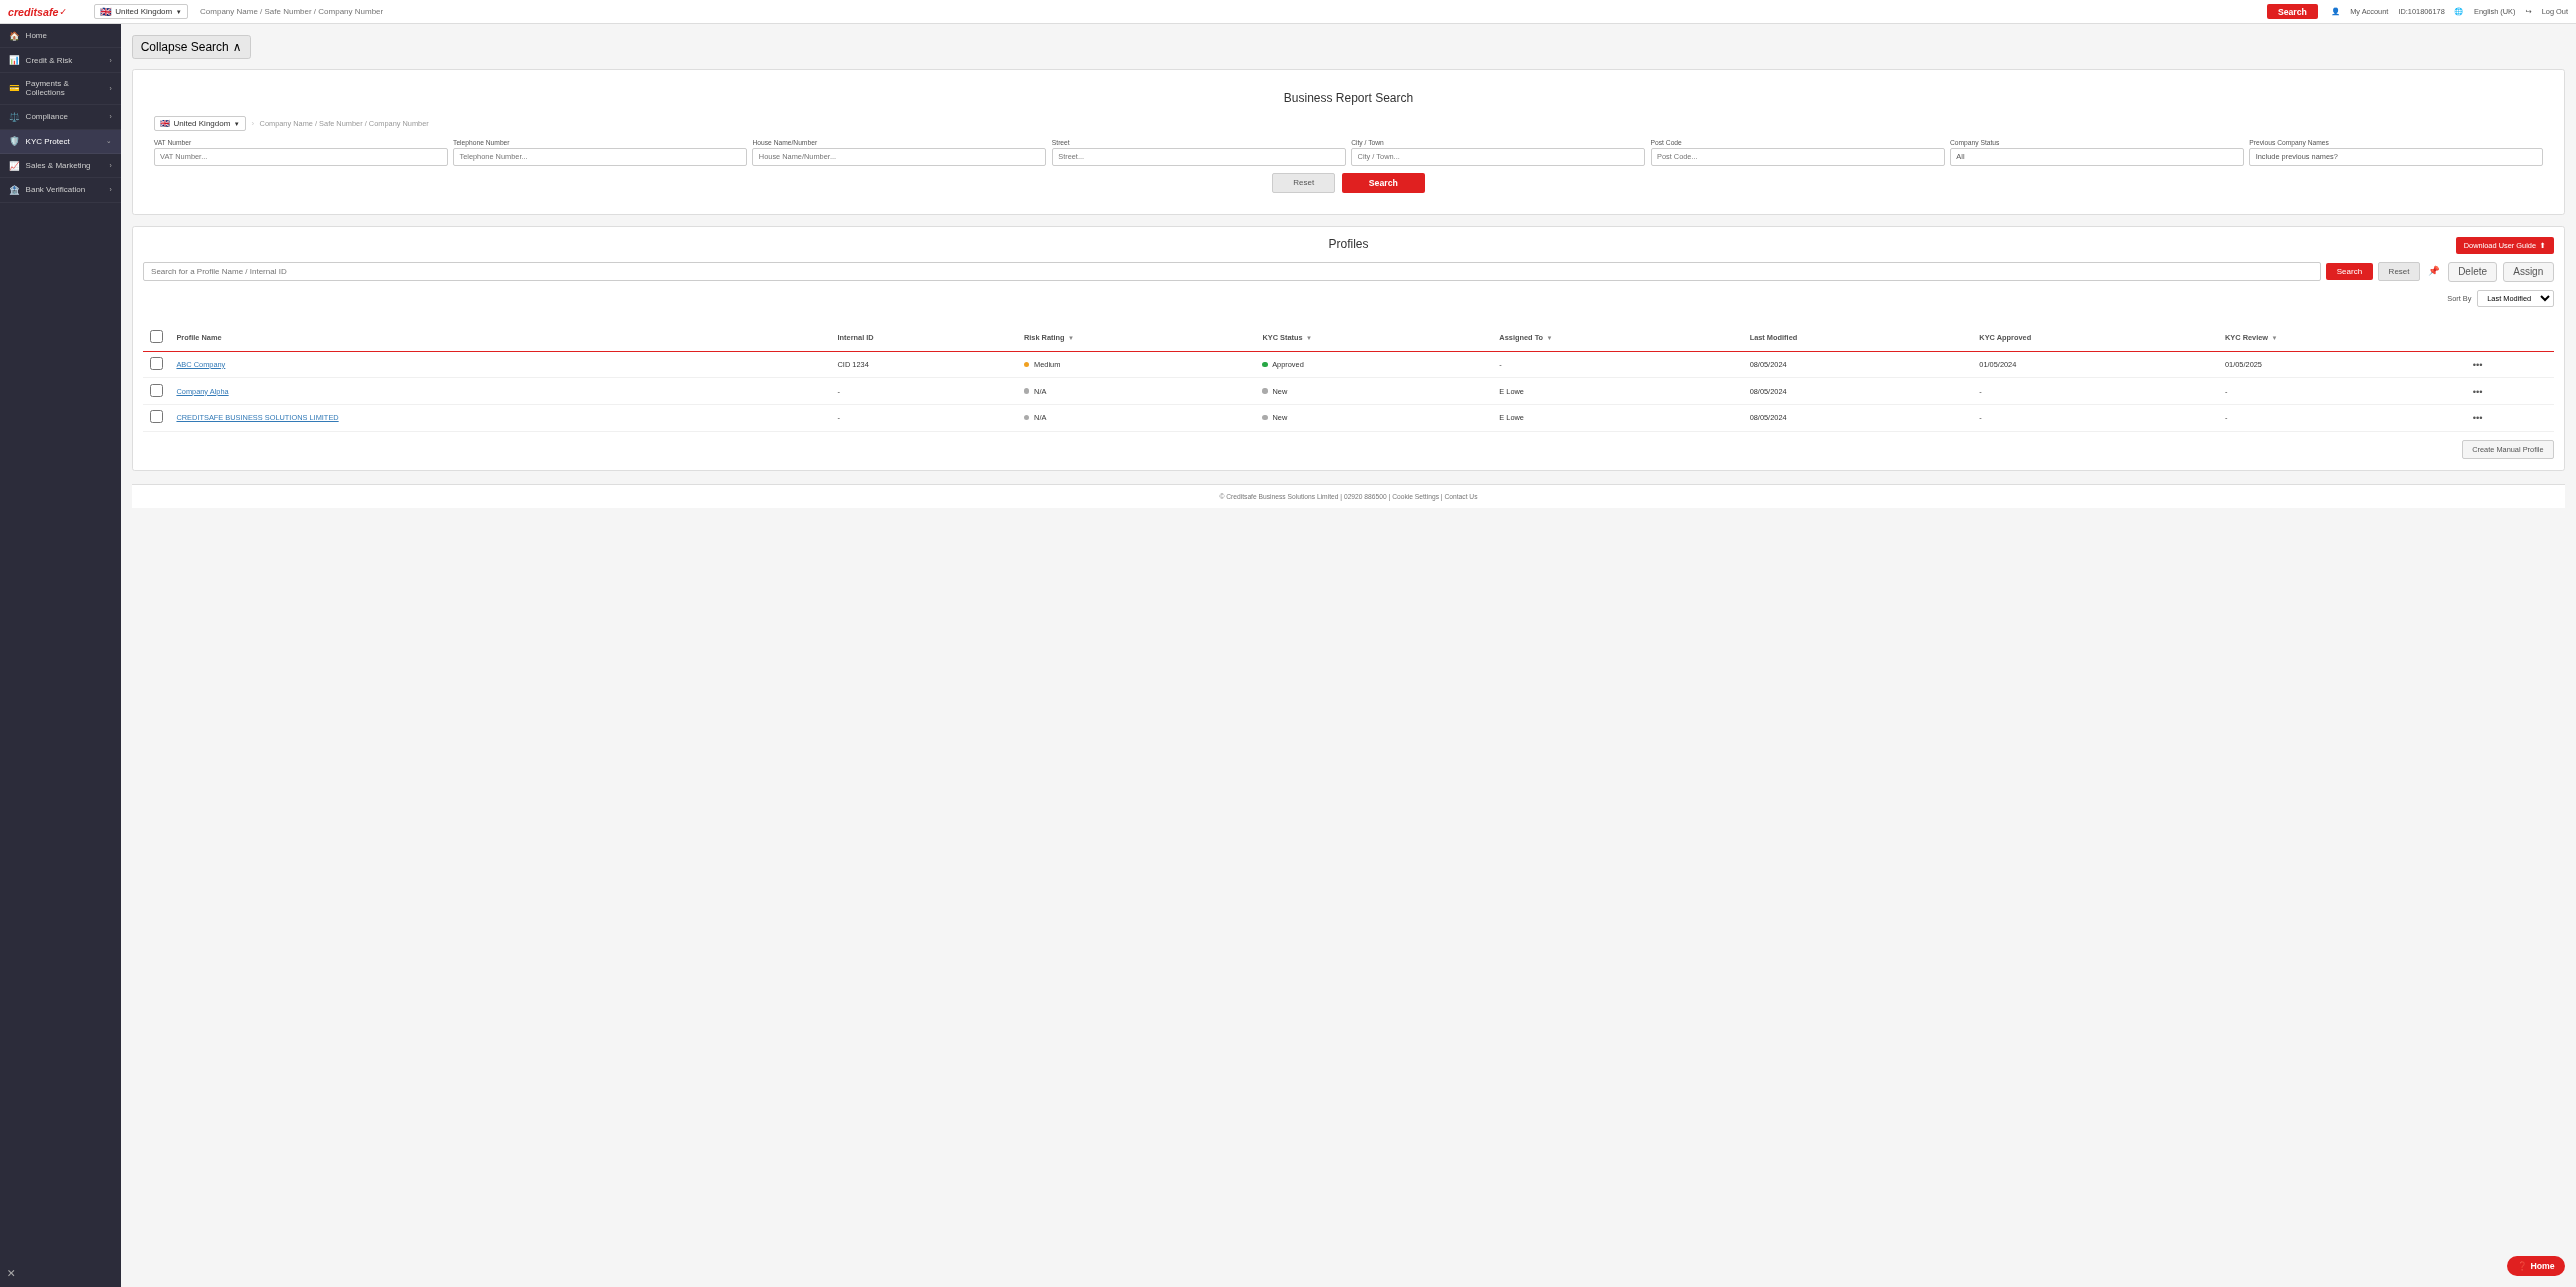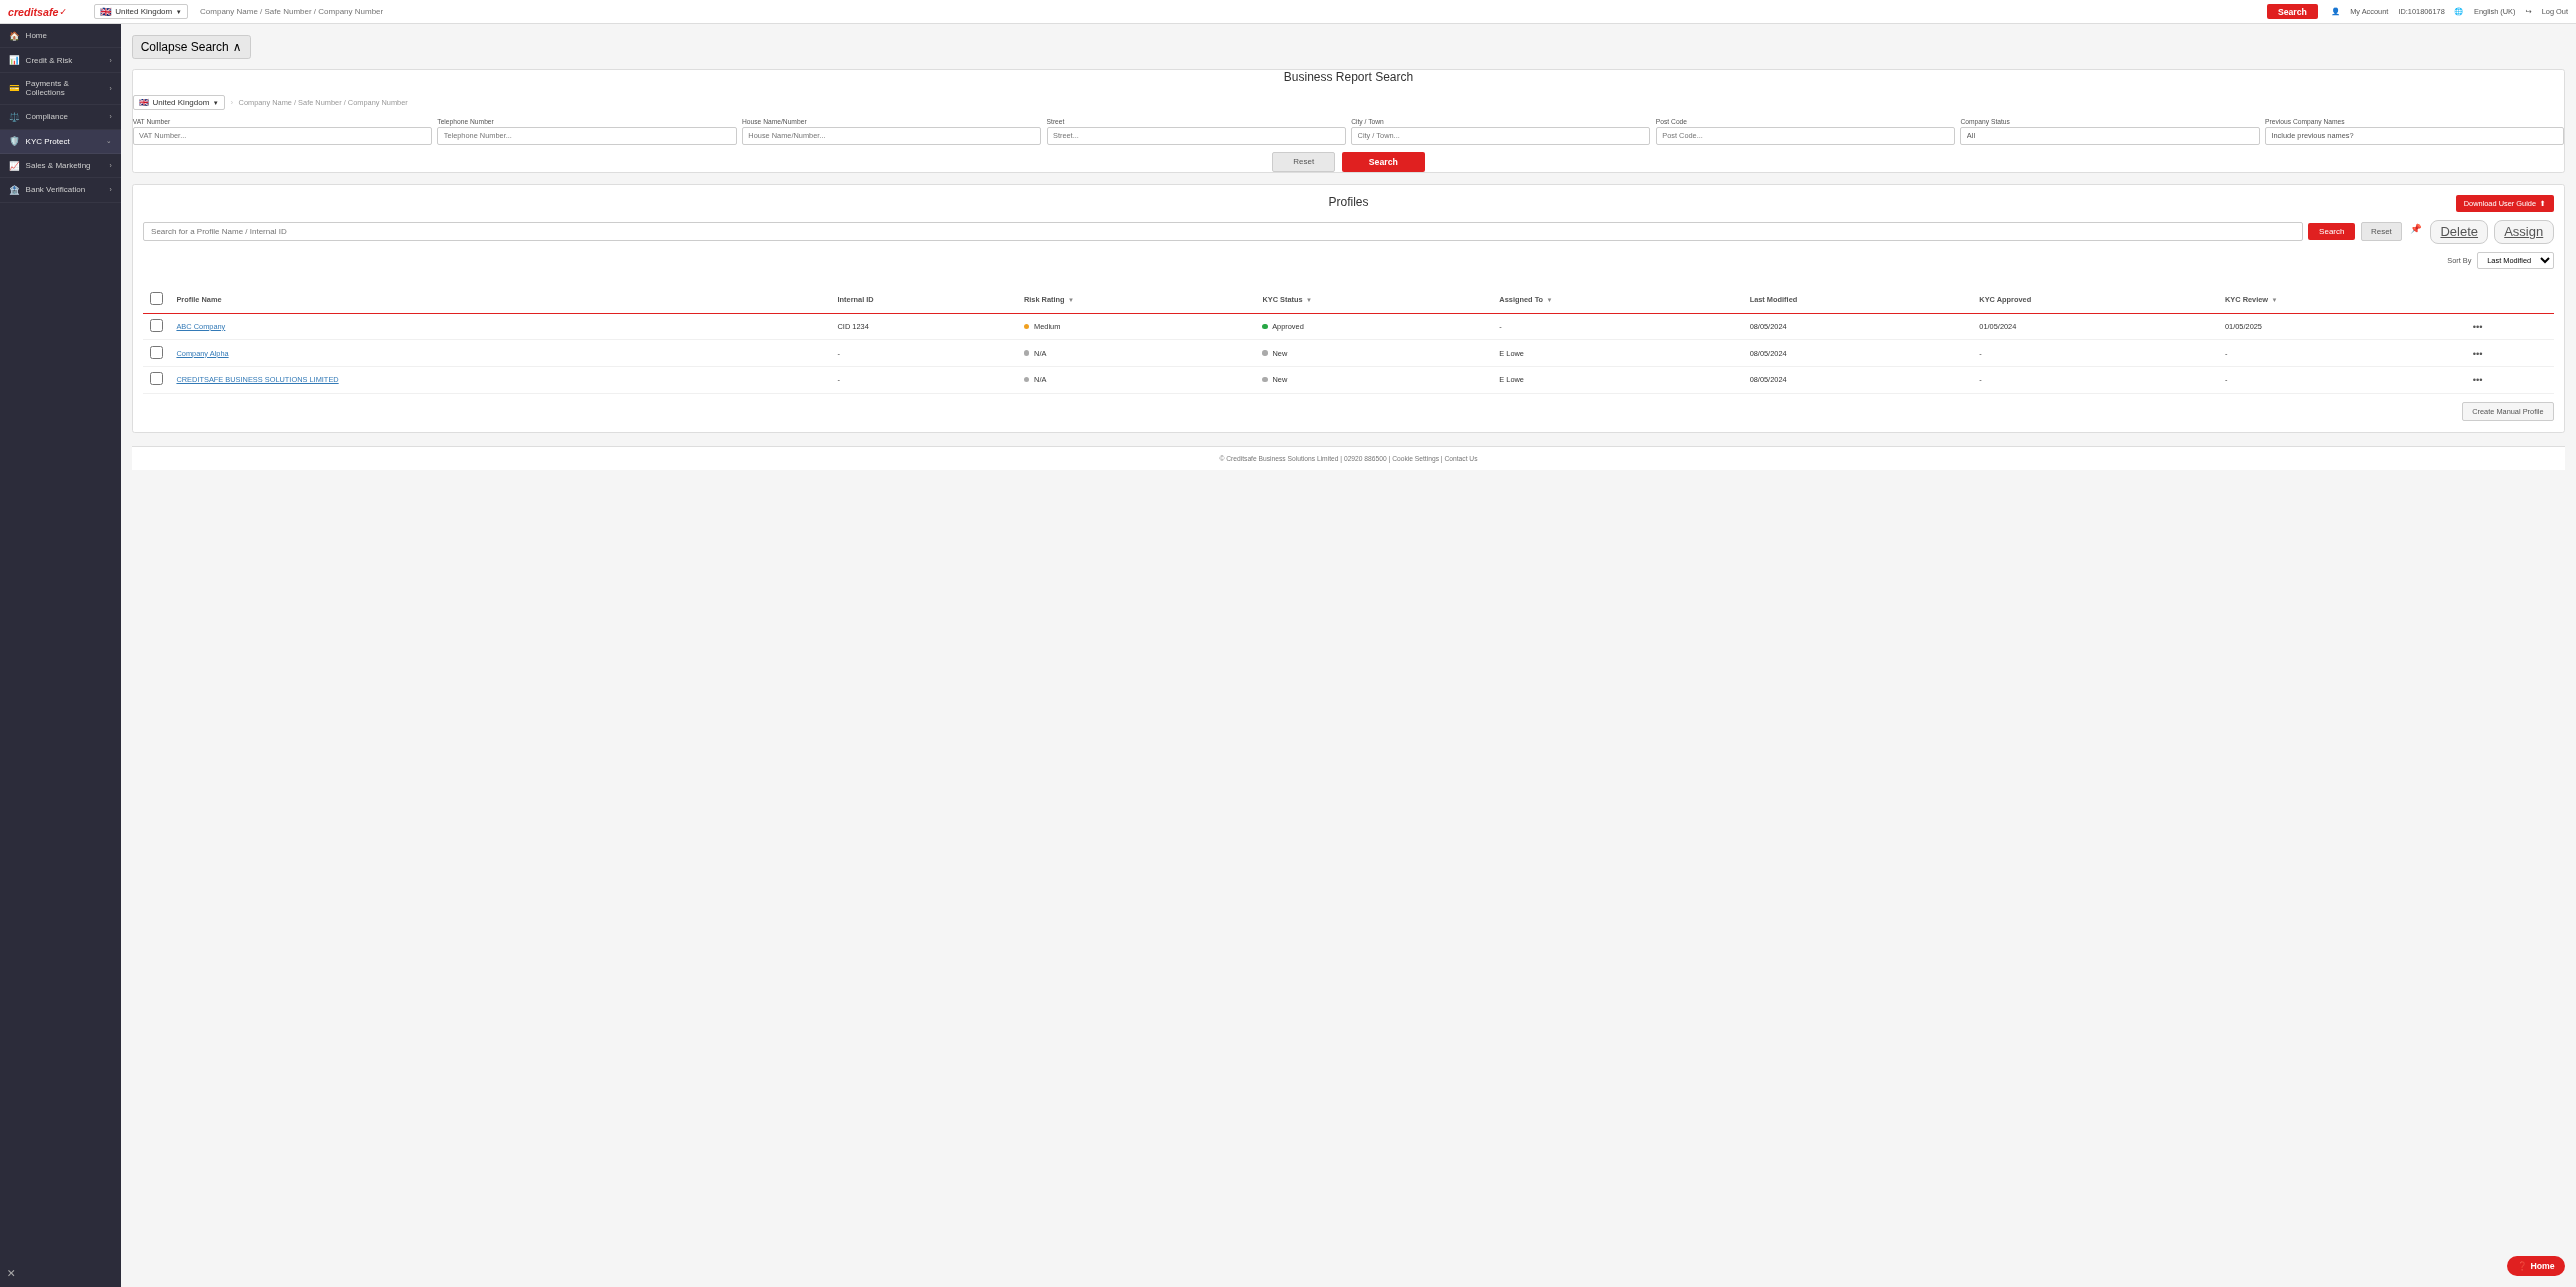--- a/index.html
+++ b/index.html
@@ -56,21 +56,21 @@
     .collapse-search-btn {
       display: flex; align-items: flex-end; gap: 4px;
       background: #e8e8e8; border: 0.7px solid #ccc;
       border-radius: 2.7px; padding: 4px 8px; cursor: pointer;
       font-size: 12px; margin-bottom: 10.7px; width: fit-content;
     }
 
     
     .search-section {
       background: #fff; border: 0.7px solid #ddd; border-radius: 2.7px;
-      padding: 0; margin-bottom: 10.7px;
+      padding: 21px; margin-bottom: 10.7px;
     }
     .search-title {
       text-align: center; font-size: 12px; color: #333;
       margin-bottom: 10.7px; font-weight: normal;
     }
     .search-country-row {
       display: flex; align-items: center; gap: 5.4px;
       margin-bottom: 8px; font-size: 8px;
     }
     .country-dropdown {
@@ -123,22 +123,22 @@
     }
     .btn-reset-sm {
       background: #e8e8e8; border: 0.7px solid #ccc;
       border-radius: 2px; padding: 4px 9.4px; cursor: pointer; font-size: 8px; color: #555;
     }
     .profile-actions-right {
       margin-left: auto; display: flex; gap: 5.4px;
     }
     .btn-action {
       background: #f5f5f5; border: 0.7px solid #ccc;
-      border-radius: 8px; padding: 3.4px 9.4px; cursor: pointer;
-      font-size: 13px; color: #555; text-decoration: underline;
+      border-radius: 3px; padding: 3.4px 9.4px; cursor: pointer;
+      font-size: 10px; color: #555;
     }
     .sort-row {
       display: flex; justify-content: flex-end; align-items: center;
       gap: 5.4px; margin-bottom: 18px; font-size: 7.4px; color: #555;
     }
     .sort-select {
       border: 0.7px solid #ccc; border-radius: 2px;
       padding: 2px 5.4px; font-size: 7.4px; outline: none; background: #fff;
     }
 

